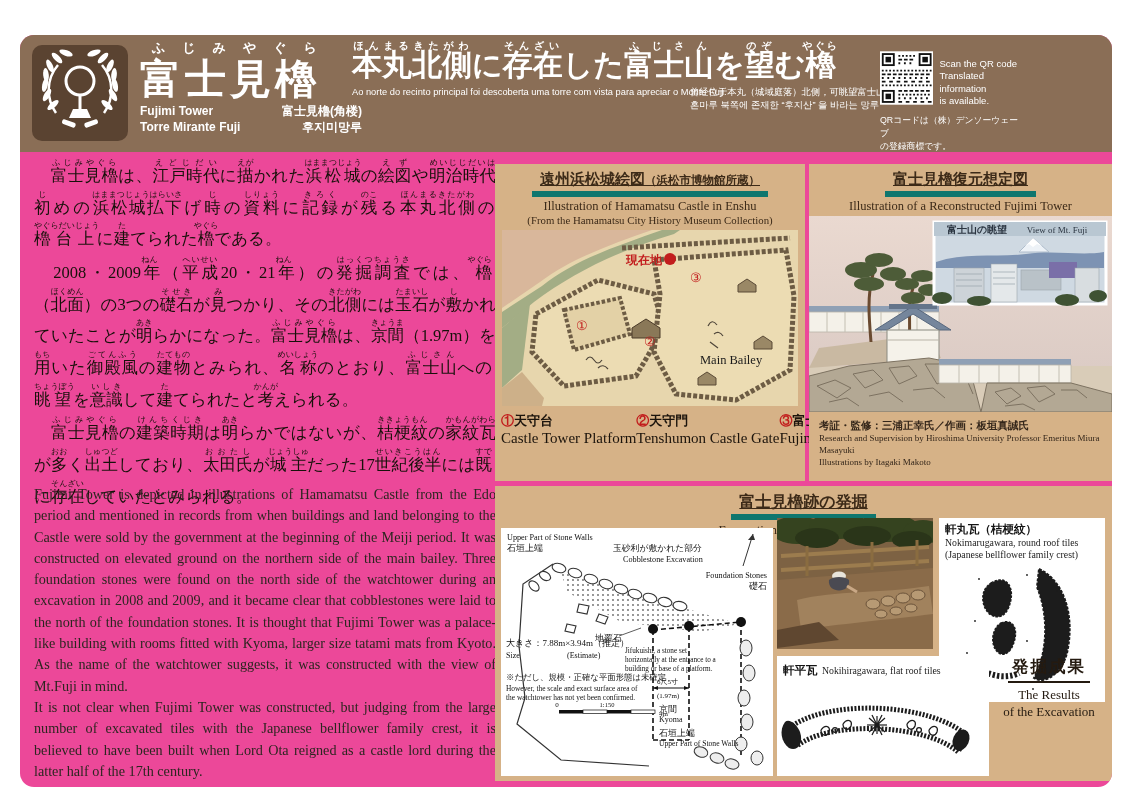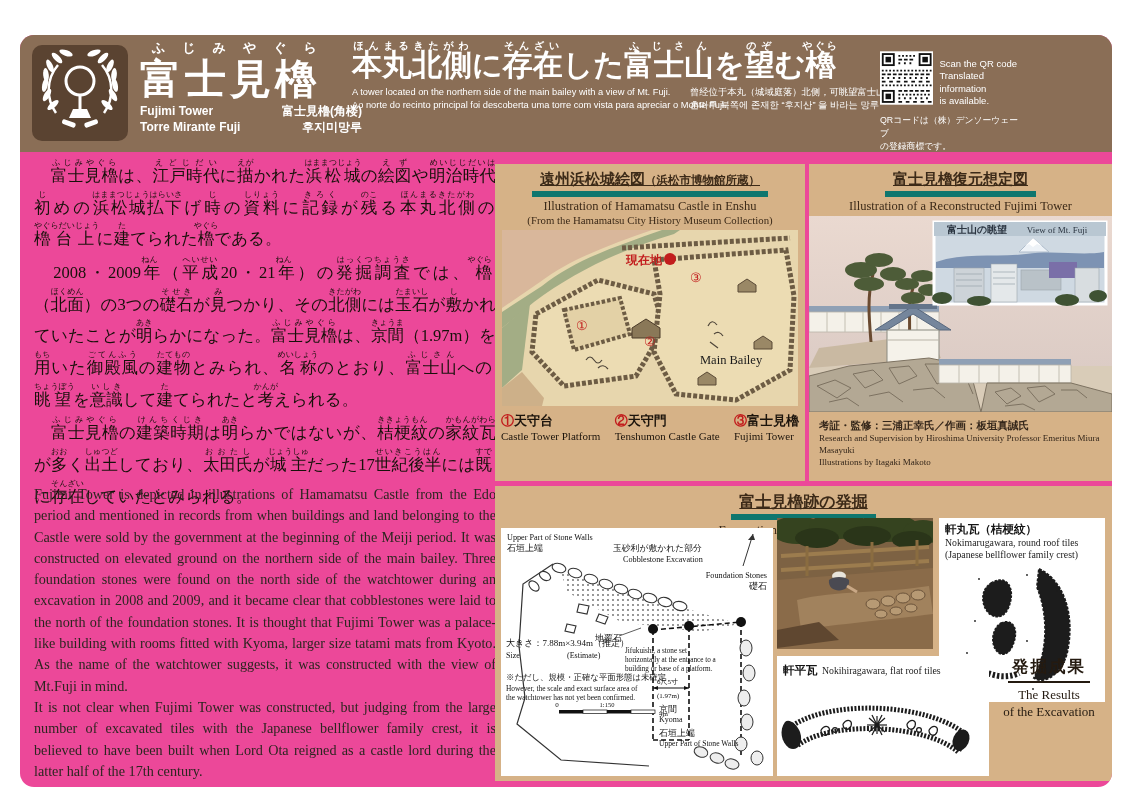--- a/index.html
+++ b/index.html
@@ -42,21 +42,21 @@
   .recon-panel{left:789px;top:12px;width:303px;height:317px;}
   .exc-panel{left:475px;top:334px;width:617px;height:295px;}
   .ptitle{display:inline-block;margin-top:6px;font-family:"Liberation Serif",serif;font-weight:bold;
           font-size:15px;color:#3c2a18;border-bottom:6px solid #0f766e;padding:0 8px 1px;line-height:1.3;white-space:nowrap;text-decoration:underline;}
   .ptitle .paren{font-size:11.5px;}
   .psub{font-family:"Liberation Serif",serif;font-size:12.5px;color:#3c2a18;line-height:1.25;margin-top:2px;}
   .psub2{font-family:"Liberation Serif",serif;font-size:10.8px;color:#3c2a18;line-height:1.2;}
   .map-fig{margin-top:3px;}
   .legend{display:flex;justify-content:space-between;padding:2px 6px 0;text-align:left;}
   .leg-ja{font-family:"Liberation Serif",serif;font-weight:bold;font-size:13px;color:#1c140c;white-space:nowrap;}
-  .leg-en{font-family:"Liberation Serif",serif;font-size:11px;color:#1c140c;white-space:nowrap;}
+  .leg-en{font-family:"Liberation Serif",serif;font-size:15px;color:#1c140c;white-space:nowrap;}
   .red{color:#c21d1d;}
   .credits{text-align:left;padding:3px 10px 0;color:#34261a;}
   .cred-ja{font-size:10.5px;font-weight:bold;}
   .cred-en{font-family:"Liberation Serif",serif;font-size:9px;line-height:1.3;}
   .exc-title-wrap{text-align:center;}
   .plan-box{position:absolute;left:6px;top:42px;width:272px;height:248px;background:#fff;}
   .photo-box{position:absolute;left:282px;top:32px;width:156px;height:131px;background:#6b5137;}
   .round-box{position:absolute;left:444px;top:32px;width:166px;height:184px;background:#fff;text-align:left;padding:0;}
   .round-cap{padding:4px 6px 0;}
   .cap-ja{font-weight:bold;font-size:11.5px;color:#141414;font-family:"Liberation Serif",serif;}
@@ -118,21 +118,20 @@
       <div class="name-row">
         <span>Torre Mirante Fuji</span>
         <span>후지미망루</span>
       </div>
     </div>
 
     <div class="title-block">
       <h1 class="main-title"><ruby>本丸<rt>ほんまる</rt></ruby><ruby>北側<rt>きたがわ</rt></ruby>に<ruby>存在<rt>そんざい</rt></ruby>した<ruby>富士山<rt>ふじさん</rt></ruby>を<ruby>望<rt>のぞ</rt></ruby>む<ruby>櫓<rt>やぐら</rt></ruby></h1>
       <div class="subtitle-row">
         <div class="sub-left">
-          <div>A tower located on the northern side of the main bailey with a view of Mt. Fuji.</div>
           <div>Ao norte do recinto principal foi descoberta uma torre com vista para apreciar o Monte Fuji.</div>
         </div>
         <div class="sub-right">
           <div>曾经位于本丸（城域庭落）北侧，可眺望富士山的角楼</div>
           <div>혼마루 북쪽에 존재한 “후지산” 을 바라는 망루</div>
         </div>
       </div>
     </div>
 
     <div class="qr-block">

